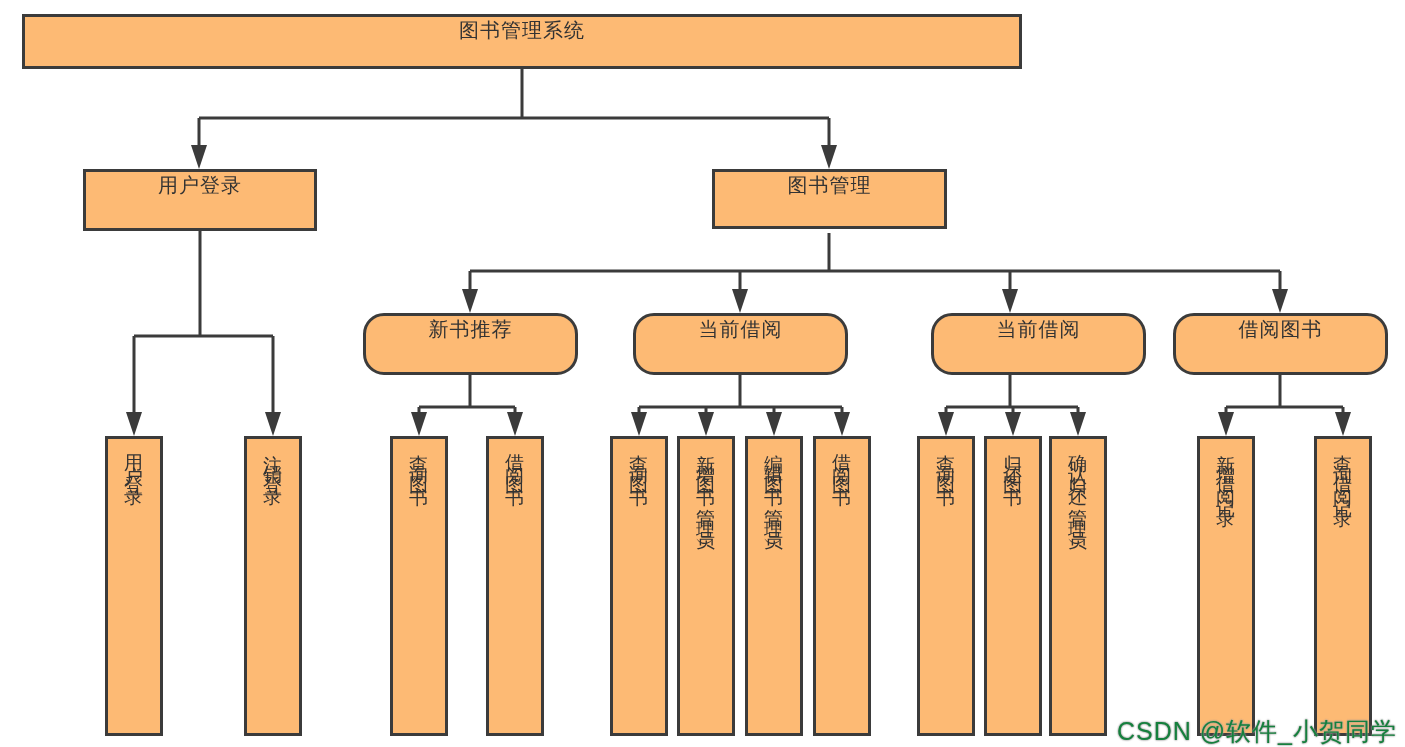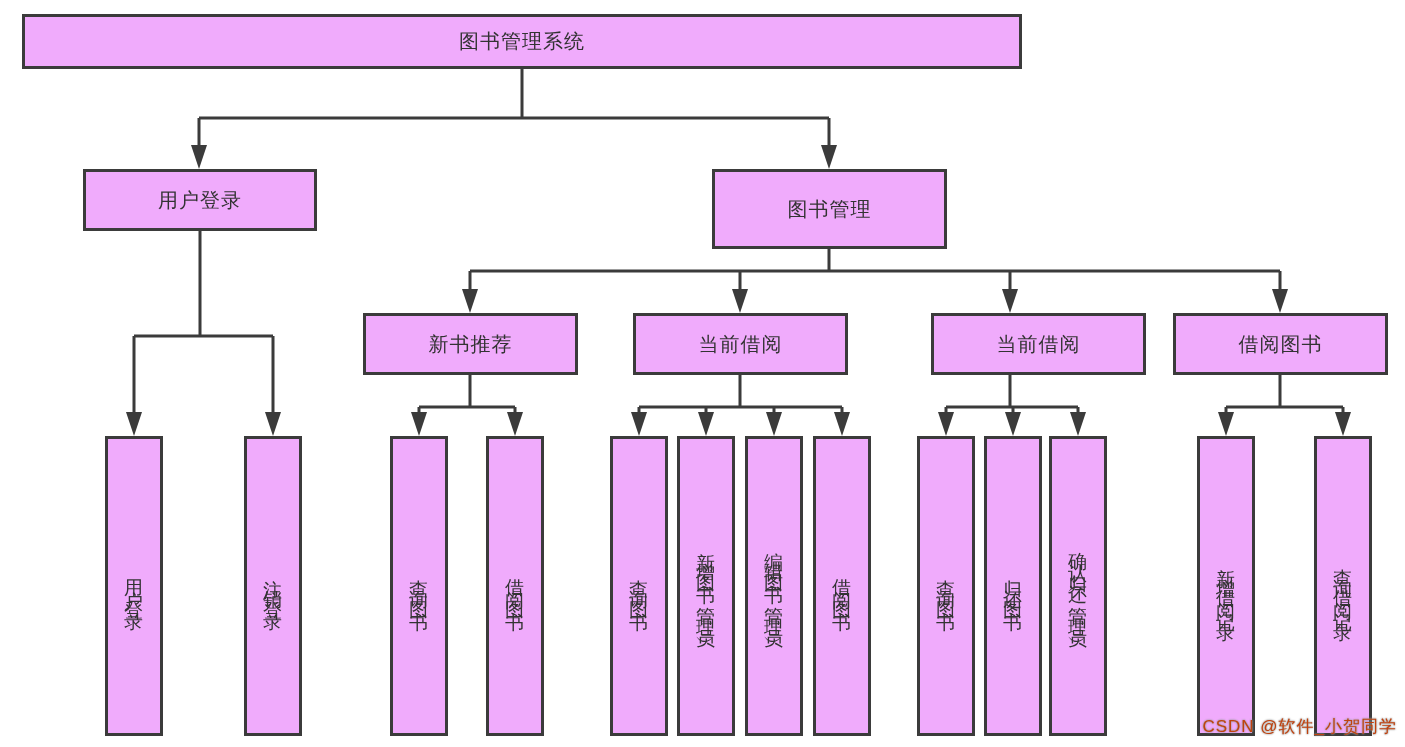--- a/index.html
+++ b/index.html
@@ -3,29 +3,29 @@
 <meta charset="utf-8">
 <style>
   * { margin:0; padding:0; box-sizing:border-box; }
   html,body { width:1405px; height:747px; background:#ffffff; }
   body { font-family:"Liberation Sans", sans-serif; }
   .canvas { position:relative; width:1405px; height:747px; background:#ffffff; overflow:hidden; }
   svg.connectors { position:absolute; left:0; top:0; width:1405px; height:747px; }
   .node {
     position:absolute;
     border:3px solid #3b3b3b;
-    background:#f0abfc;
-    display:flex; align-items:center; justify-content:center;
+    background:#fdba74;
+    display:flex; justify-content:center;
     color:#333333;
   }
   .h-label { font-size:20px; letter-spacing:1px; color:#333333; }
   .root { left:22px;  top:14px;  width:1000px; height:55px; }
   .l2a  { left:83px;  top:169px; width:234px;  height:62px; }
-  .l2b  { left:712px; top:169px; width:235px;  height:80px; }
-  .l3   { top:313px;  width:215px; height:62px; }
+  .l2b  { left:712px; top:169px; width:235px;  height:60px; }
+  .l3   { top:313px;  width:215px; height:62px;border-radius:21px; }
   .l3-1 { left:363px; } .l3-2 { left:633px; } .l3-3 { left:903px;margin-left:28px; } .l3-4 { left:1173px; }
   .leaf { top:436px; width:58px; height:300px; }
   .v-label {
     writing-mode:vertical-rl;
     text-orientation:mixed;
     font-size:19px;
     line-height:1;
     letter-spacing:11px;
     color:#333333;
     white-space:nowrap;
@@ -33,23 +33,23 @@
   .lf-1  { left:105px; }  .lf-2  { left:244px; }
   .lf-3  { left:390px; }  .lf-4  { left:486px; }
   .lf-5  { left:610px; }  .lf-6  { left:677px; }
   .lf-7  { left:745px; }  .lf-8  { left:813px; }
   .lf-9  { left:917px; }  .lf-10 { left:984px; }
   .lf-11 { left:1049px; } .lf-12 { left:1197px; }
   .lf-13 { left:1314px; }
   .watermark {
     position:absolute;
     right:8px; top:715px;
-    font-size:17px;
+    font-size:25px;
     letter-spacing:1px;
-    color:#c2410c;
+    color:#15803d;
     text-shadow:0 0 2px #9a9a9a, 0 0 2px #9a9a9a;
     z-index:5;
   }
 </style>
 </head>
 <body>
 
 <div class="canvas">
 
   <svg class="connectors" viewBox="0 0 1405 747" xmlns="http://www.w3.org/2000/svg">

